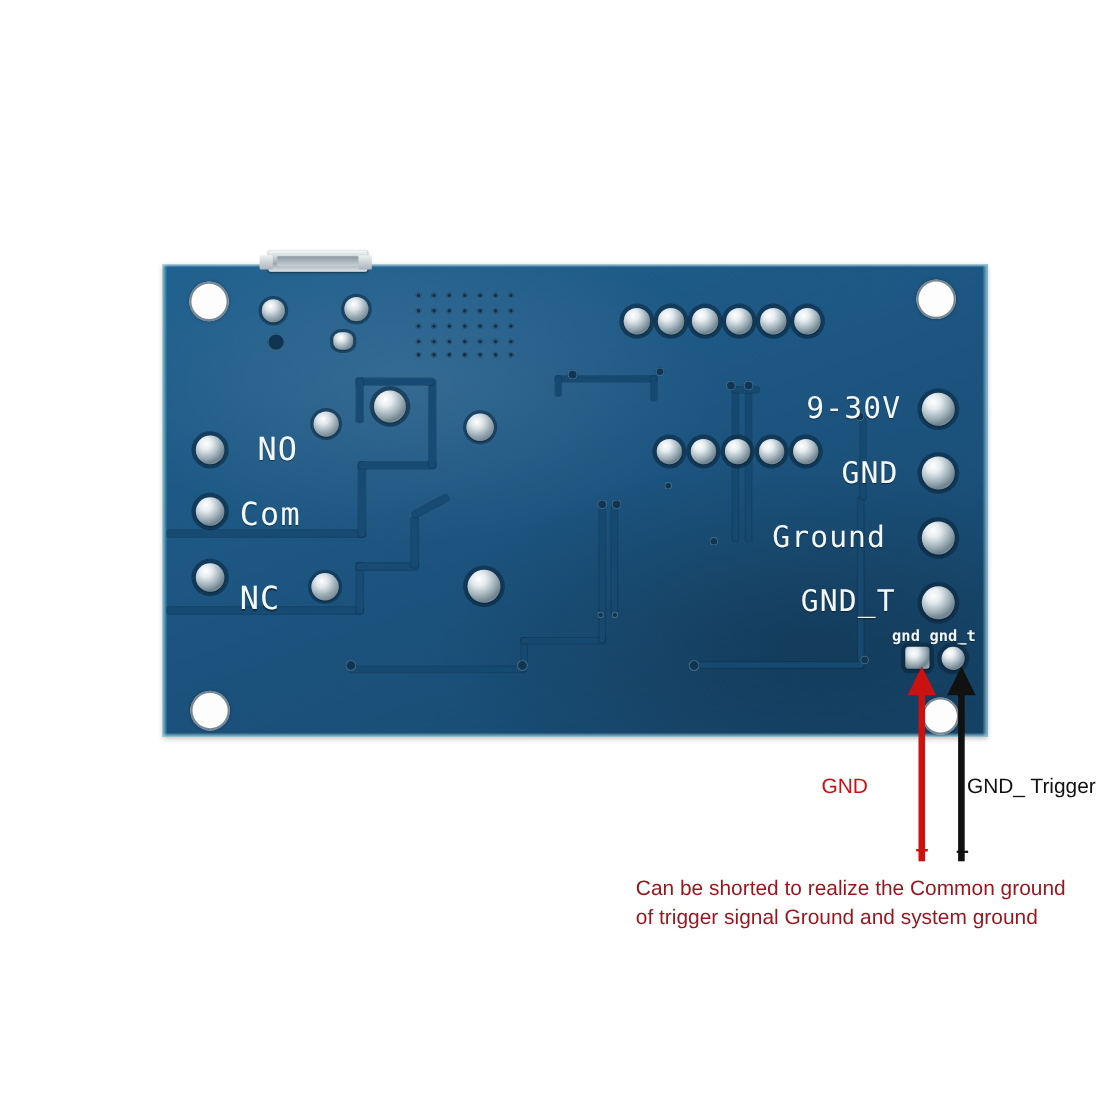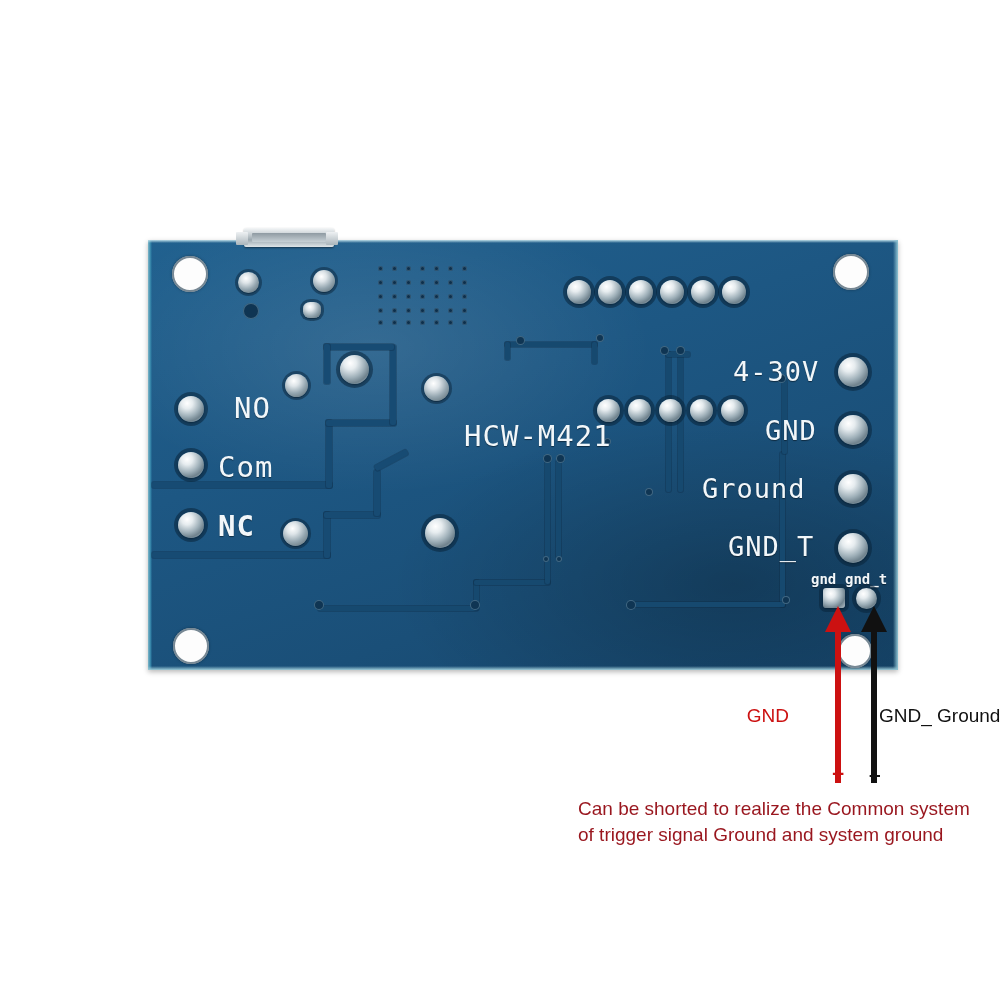--- a/index.html
+++ b/index.html
@@ -213,47 +213,46 @@
   <div class="pad sm" style="left:424px;top:376px;width:25px;height:25px;"></div>
   <div class="pad" style="left:425px;top:518px;width:30px;height:30px;"></div>
   <div class="pad sm" style="left:283px;top:521px;width:25px;height:25px;"></div>
 
   <div class="pad" style="left:178px;top:396px;width:26px;height:26px;"></div>
   <div class="pad" style="left:178px;top:452px;width:26px;height:26px;"></div>
   <div class="pad" style="left:178px;top:512px;width:26px;height:26px;"></div>
 
   <div class="silk big" style="left:234px;top:391px;">NO</div>
   <div class="silk big" style="left:218px;top:450px;">Com</div>
-  <div class="silk big" style="left:218px;top:509px;font-weight:bold;">NC</div>
-
-  <div class="silk big" style="left:464px;top:419px;">HCW-M421</div>
+  <div class="silk big" style="left:218px;top:527px;">NC</div>
+
 
   <div class="pad" style="left:838px;top:357px;width:30px;height:30px;"></div>
   <div class="pad" style="left:838px;top:415px;width:30px;height:30px;"></div>
   <div class="pad" style="left:838px;top:474px;width:30px;height:30px;"></div>
   <div class="pad" style="left:838px;top:533px;width:30px;height:30px;"></div>
 
-  <div class="silk mid" style="left:733px;top:356px;">4-30V</div>
+  <div class="silk mid" style="left:733px;top:356px;">9-30V</div>
   <div class="silk mid" style="left:765px;top:415px;">GND</div>
   <div class="silk mid" style="left:702px;top:473px;">Ground</div>
   <div class="silk mid" style="left:728px;top:531px;">GND_T</div>
 
   <div class="silk tiny" style="left:811px;top:571px;">gnd</div>
   <div class="silk tiny" style="left:845px;top:571px;">gnd_t</div>
   <div class="pad sq" style="left:823px;top:588px;width:22px;height:20px;"></div>
   <div class="pad" style="left:856px;top:588px;width:21px;height:21px;"></div>
 
   <div class="arrow-shaft" style="left:835px;top:628px;height:155px;background:#cc1111;"></div>
   <div class="arrow-head" style="left:825px;top:606px;border-bottom:26px solid #cc1111;"></div>
 
   <div class="arrow-shaft" style="left:871px;top:628px;height:155px;background:#111111;"></div>
   <div class="arrow-head" style="left:861px;top:606px;border-bottom:26px solid #111111;"></div>
 
   <div class="ann-label" style="left:789px;top:705px;color:#cc1111;transform:translateX(-100%);">GND</div>
-  <div class="ann-label" style="left:879px;top:705px;color:#111111;">GND_ Ground</div>
+  <div class="ann-label" style="left:879px;top:705px;color:#111111;">GND_ Trigger</div>
 
   <div class="ann-sign" style="left:832px;top:762px;color:#cc1111;">+</div>
   <div class="ann-sign" style="left:869px;top:762px;color:#111111;">–</div>
 
-  <div class="caption" style="left:578px;top:795px;">Can be shorted to realize the Common system</div>
+  <div class="caption" style="left:578px;top:795px;">Can be shorted to realize the Common ground</div>
   <div class="caption" style="left:578px;top:821px;">of trigger signal Ground and system ground</div>
 
 </div>
 
 </body></html>

